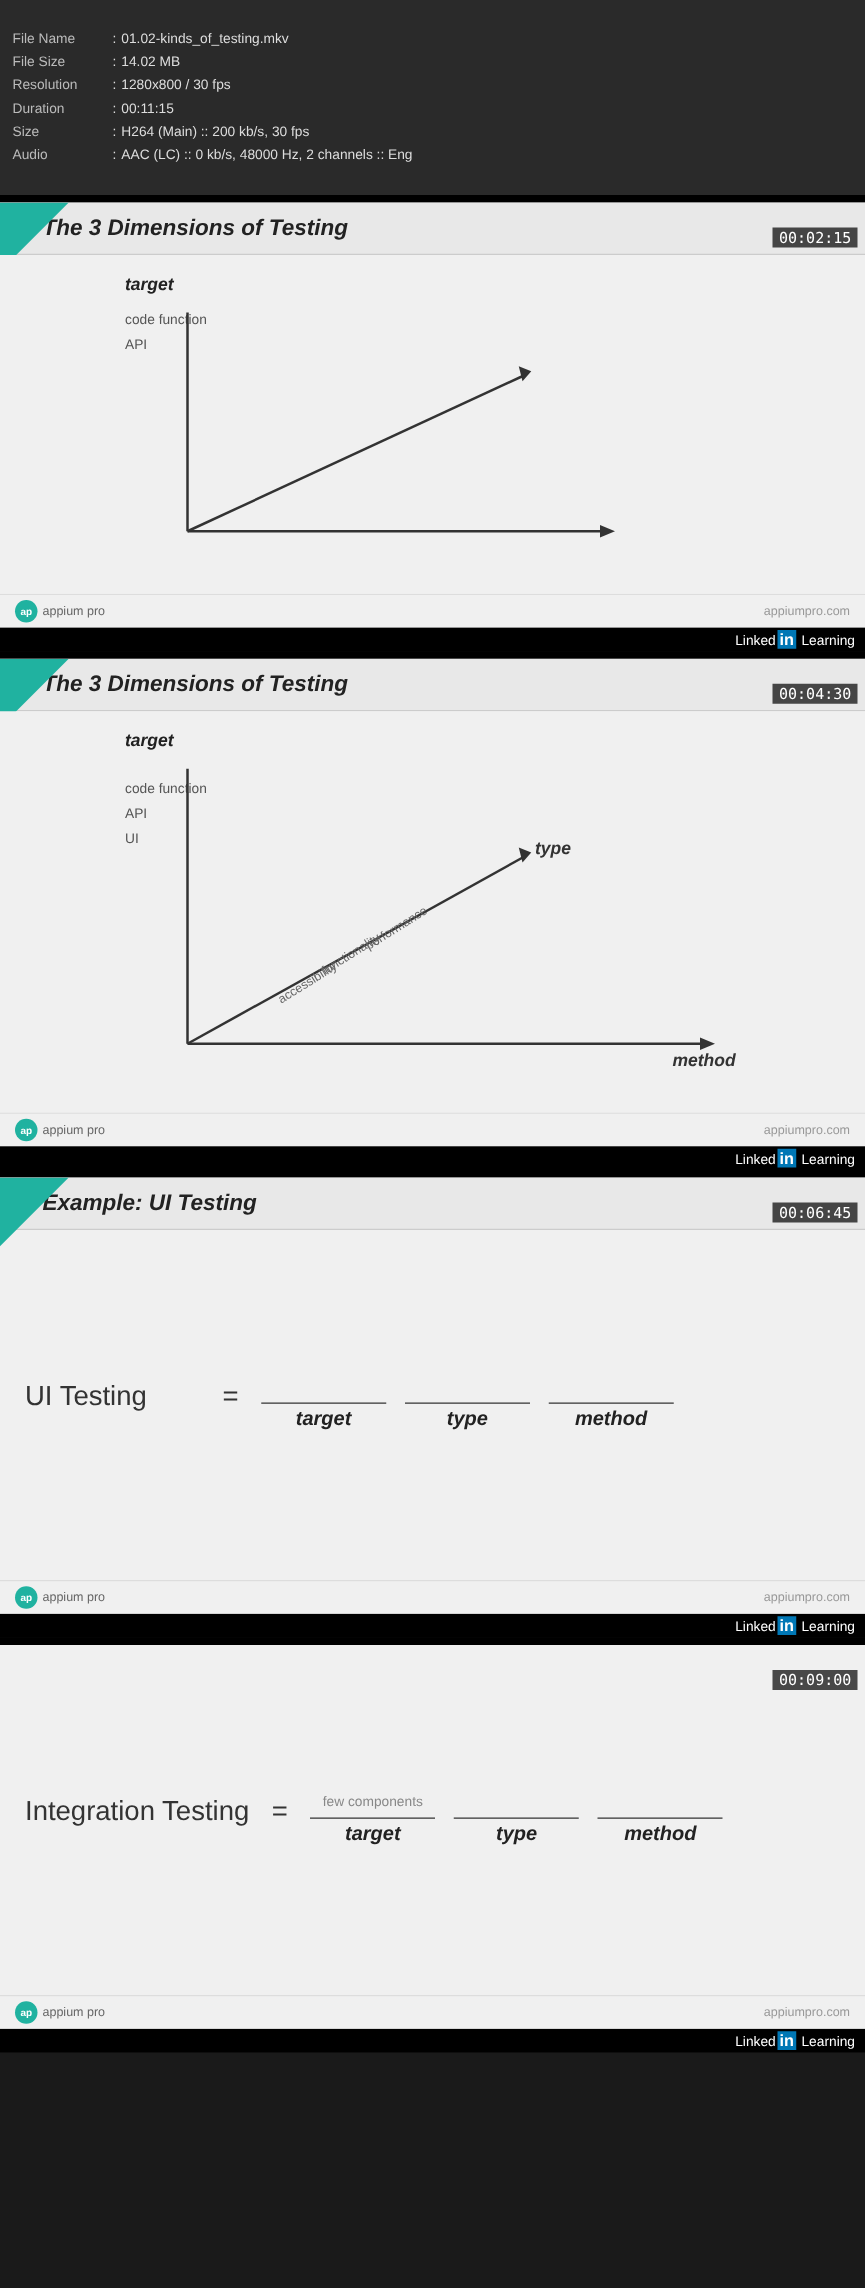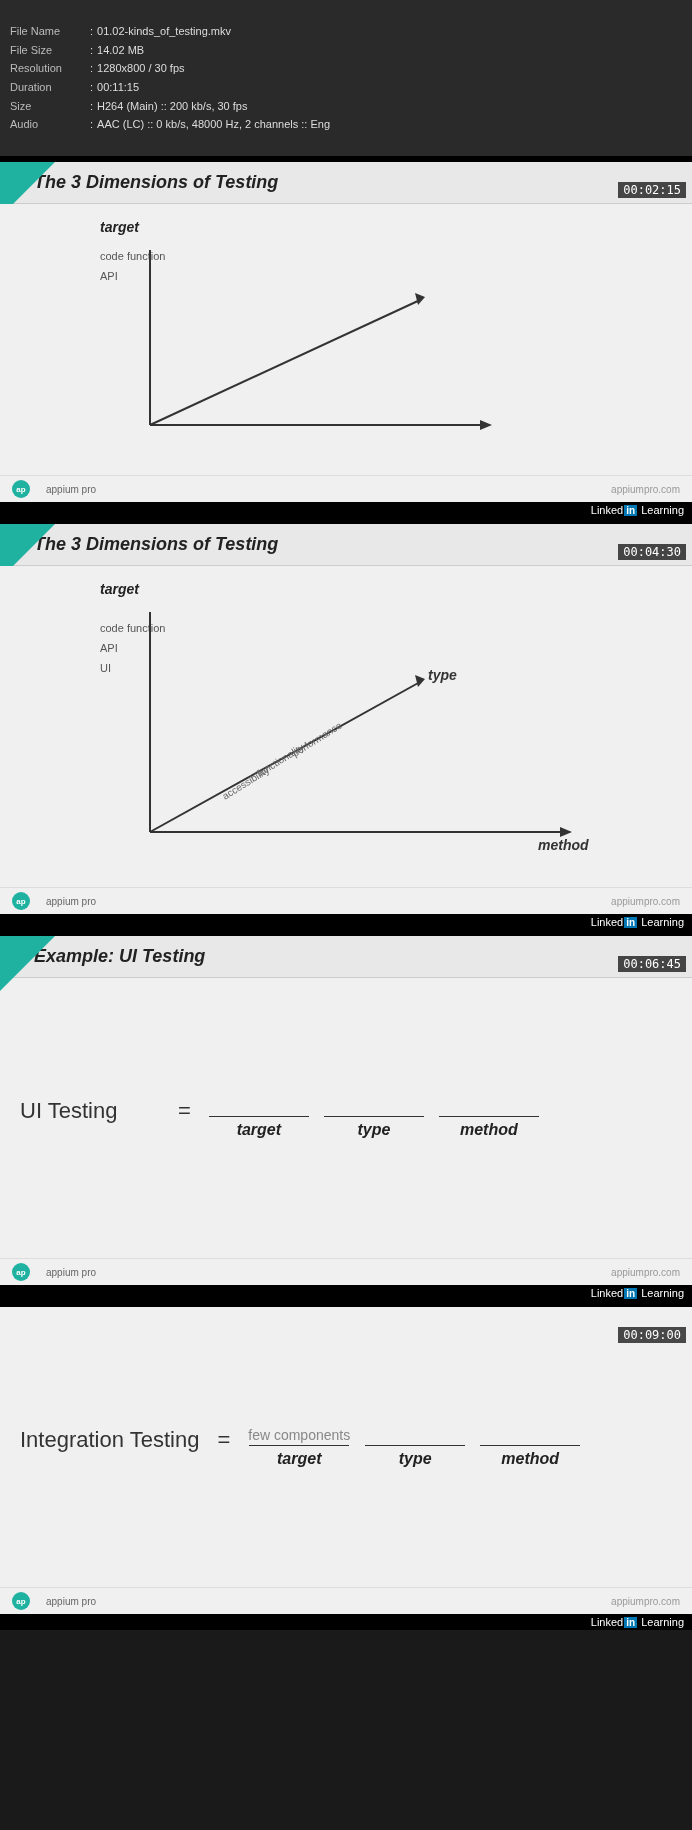--- a/index.html
+++ b/index.html
@@ -82,39 +82,39 @@
       font-size: 11px;
       color: #fff;
     }
     .linkedin-bar span { color: #fff; }
     .linkedin-bar .li-in {
       display: inline-block;
       background: #0077b5;
       color: #fff;
       padding: 0 2px;
       font-weight: bold;
-      font-size: 10px;
+      font-size: 13px;
       margin: 0 1px;
     }
 
     
     .slide-footer {
       background: #f0f0f0;
       display: flex;
       justify-content: space-between;
       align-items: center;
       padding: 4px 12px;
       font-size: 10px;
       color: #999;
       border-top: 1px solid #ddd;
     }
     .appium-logo {
       display: flex;
       align-items: center;
-      gap: 16px;
+      gap: 4px;
       font-size: 10px;
       color: #666;
     }
     .appium-logo-icon {
       width: 18px;
       height: 18px;
       background: #20b2a0;
       border-radius: 50%;
       display: flex;
       align-items: center;
@@ -205,21 +205,21 @@
       gap: 15px;
     }
 
     .eq-term {
       display: flex;
       flex-direction: column;
       align-items: center;
     }
 
     .eq-term-value {
-      font-size: 14px;
+      font-size: 11px;
       color: #888;
       margin-bottom: 2px;
       min-height: 16px;
     }
 
     .eq-term-line {
       width: 100px;
       height: 1px;
       background: #333;
       margin-bottom: 4px;

